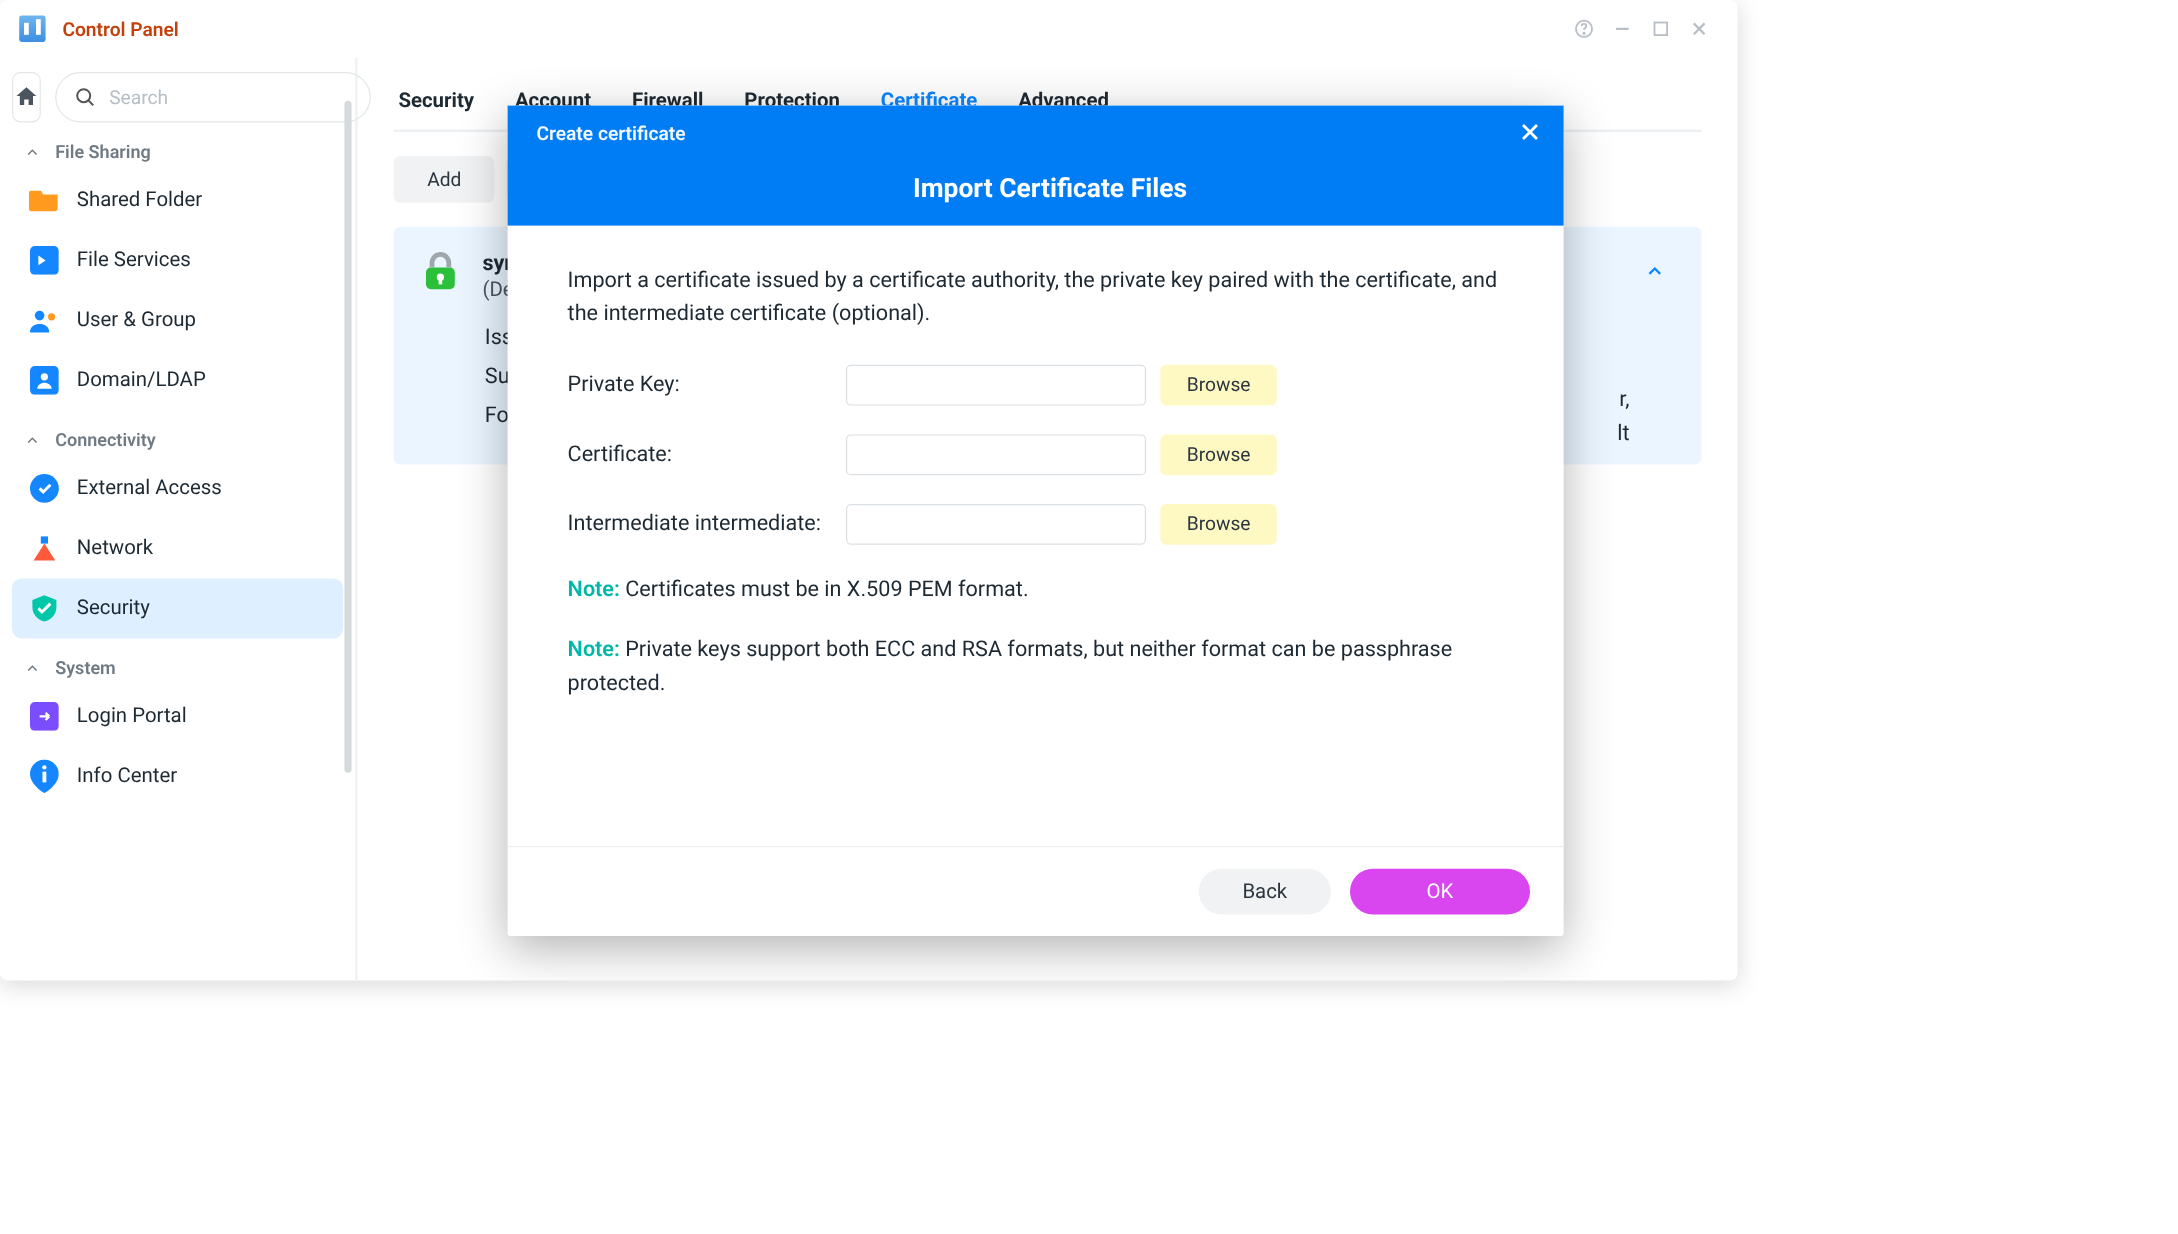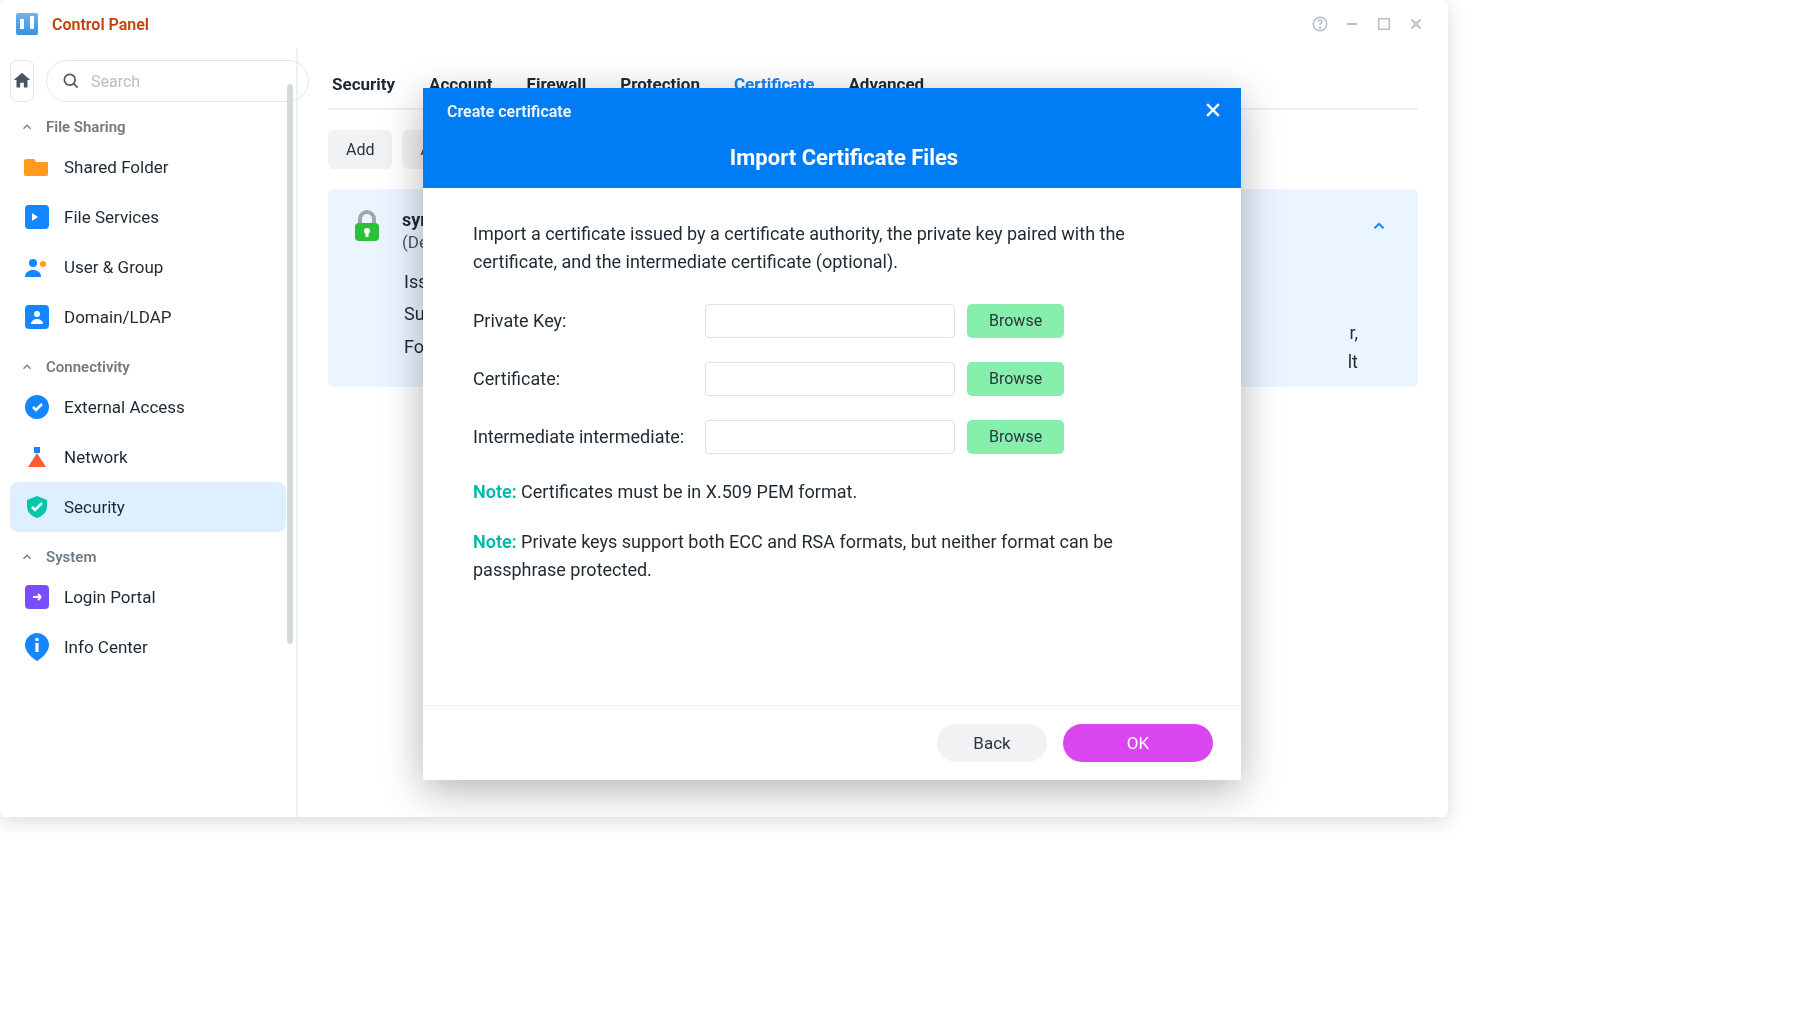--- a/index.html
+++ b/index.html
@@ -38,44 +38,44 @@
     .sb-item .ico { width:26px; height:26px; display:flex; align-items:center; justify-content:center; }
 
     
     .content { flex:1; padding: 18px 30px 0 30px; position:relative; }
     .tabs { display:flex; gap:34px; border-bottom:2px solid #edf0f2; padding-left:4px; }
     .tab { font-size:17px; font-weight:700; color:#1e2a33; padding: 8px 0 14px 0; cursor:pointer; }
     .tab.active { color:#0b86ff; position:relative; }
     .tab.active::after { content:""; position:absolute; left:0; right:0; bottom:-2px; height:3px; background:#0b86ff; }
 
     .toolbar { display:flex; gap:10px; margin-top:20px; }
-    .tb-btn { background:#f0f2f4; border:none; border-radius:6px; padding:10px 18px; font-size:16px; color:#2b3640; cursor:pointer; }
+    .tb-btn { background:#f0f2f4; border:none; border-radius:6px; padding:10px 28px; font-size:16px; color:#2b3640; cursor:pointer; }
 
     .cert-card { margin-top:20px; background:#eaf5ff; border-radius:6px; padding:20px 24px 24px 24px; position:relative; }
     .cert-header { display:flex; gap:20px; align-items:flex-start; }
     .lock-ico { width:30px; height:34px; }
     .cert-title { font-weight:700; font-size:18px; color:#1e2a33; }
     .cert-sub { color:#4b5560; font-size:17px; margin-top:2px; }
     .cert-meta { margin-top:14px; margin-left:52px; color:#1e2a33; font-size:18px; line-height:1.8; }
     .card-caret { position:absolute; right:30px; top:28px; color:#0b86ff; }
 
     
-    .modal { position:absolute; left:423px; top:88px; width:818px; height:692px; background:#fff; border-radius:2px; box-shadow: 0 10px 40px rgba(0,0,0,0.3); display:flex; flex-direction:column; }
+    .modal { position:absolute; left:423px; top:88px; width:880px; height:692px; background:#fff; border-radius:2px; box-shadow: 0 10px 40px rgba(0,0,0,0.3); display:flex; flex-direction:column; }
     .modal-header { background:#007df5; color:#fff; padding:14px 24px 18px 24px; }
     .modal-breadcrumb { font-size:16px; font-weight:600; opacity:.95; }
     .modal-title { font-size:22px; font-weight:700; margin-top:24px; margin-left:24px;text-align:center; }
     .modal-close { position:absolute; right:18px; top:12px; cursor:pointer; color:#fff; }
     .modal-close svg { width:20px; height:20px; }
 
     .modal-body { flex:1; padding: 32px 50px 0 50px; color:#1e2a33; font-size:18px; overflow:auto; }
     .modal-desc { line-height:1.55; margin-bottom:28px; }
     .form-row { display:flex; align-items:center; margin-bottom:24px; }
     .form-row label { width:232px; font-size:18px; }
     .form-row input.finput { width:250px; height:34px; border:1px solid #dbe0e4; border-radius:4px; padding:0 8px; font-size:15px; }
-    .form-row .browse { margin-left:12px; background:#86efac; border:none; border-radius:5px; height:34px; padding:4px 22px; font-size:16px; color:#2b3640; cursor:pointer; }
+    .form-row .browse { margin-left:12px; background:#fef9c3; border:none; border-radius:5px; height:34px; padding:4px 22px; font-size:16px; color:#2b3640; cursor:pointer; }
     .note { margin-top:4px; line-height:1.55; }
     .note .tag { color:#00b8a9; font-weight:600; }
 
     .modal-footer { border-top:1px solid #eceff1; padding:18px 28px; display:flex; justify-content:flex-end; gap:16px; }
     .btn-back { background:#f0f2f4; color:#2b3640; border:none; border-radius:20px; width:110px; height:38px; font-size:17px; cursor:pointer; }
     .btn-ok   { background:#d946ef; color:#fff; border:none; border-radius:20px; width:150px; height:38px; font-size:17px; cursor:pointer; }
   </style>
 </head>
 <body>
 

